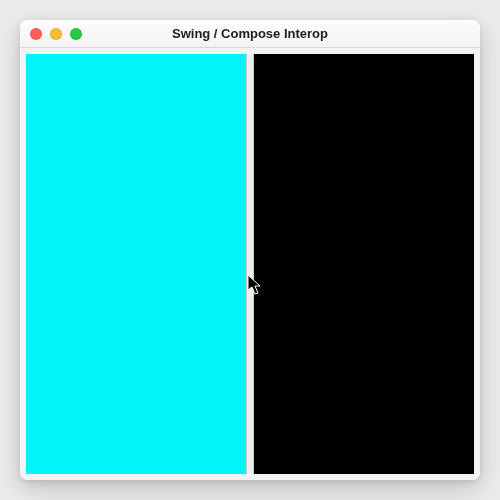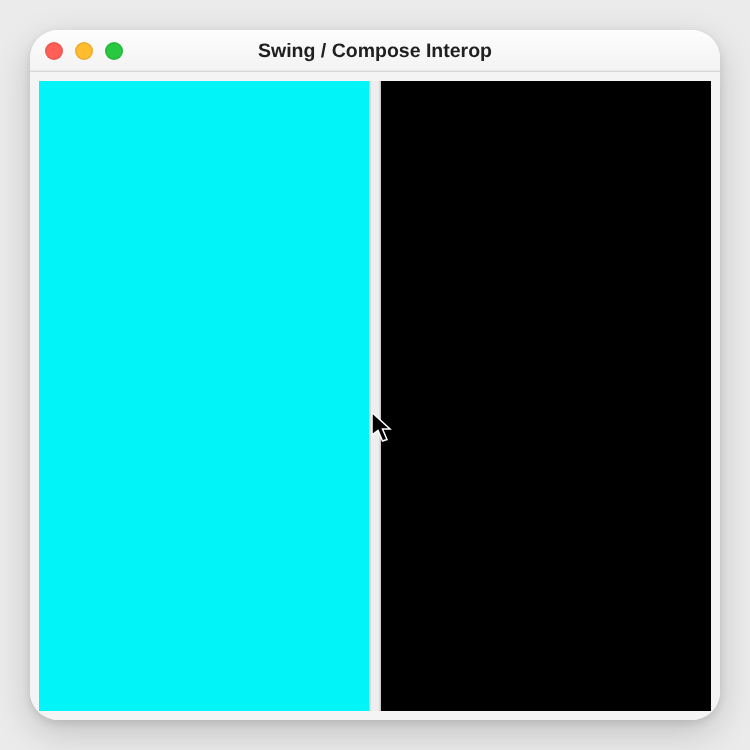--- a/index.html
+++ b/index.html
@@ -15,21 +15,21 @@
       width: 500px;
       height: 500px;
       background: #ebebeb;
       font-family: -apple-system, BlinkMacSystemFont, "Segoe UI", Helvetica, Arial, sans-serif;
     }
 
     .window {
       width: 460px;
       height: 460px;
       background: #ffffff;
-      border-radius: 19px;
+      border-radius: 8px;
       box-shadow: 0 8px 24px rgba(0,0,0,0.18), 0 2px 6px rgba(0,0,0,0.1);
       overflow: hidden;
       display: flex;
       flex-direction: column;
       position: relative;
     }
 
     .titlebar {
       height: 28px;
       background: linear-gradient(#fdfdfd, #f3f3f3);

